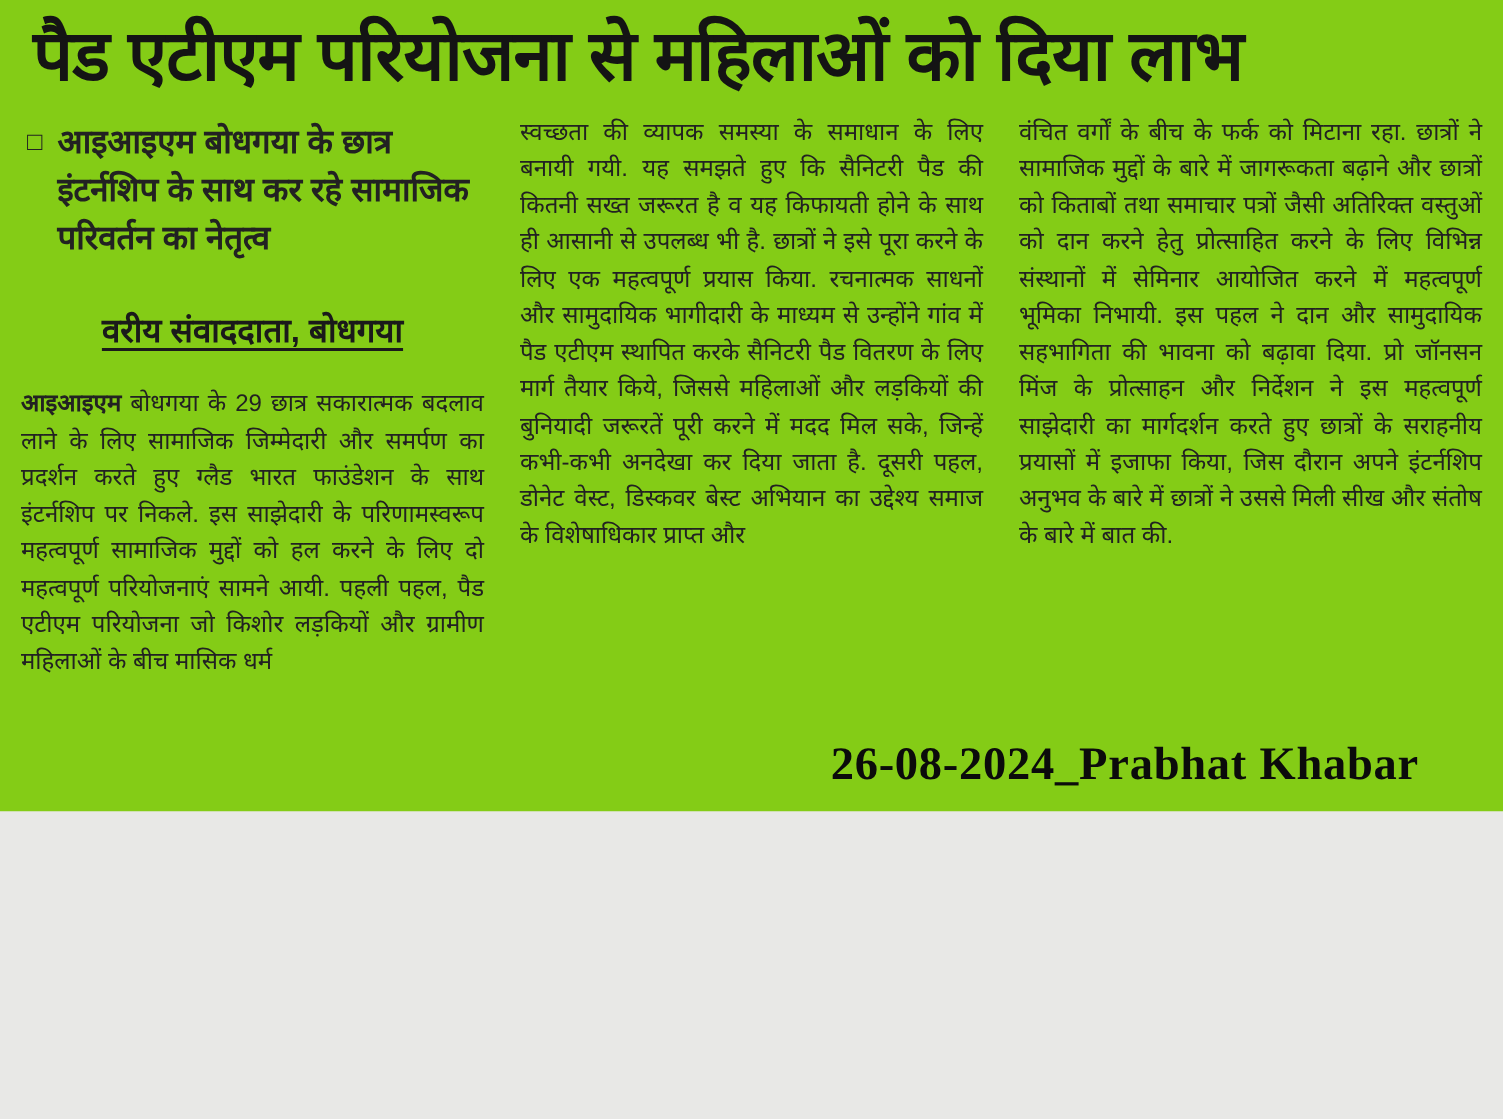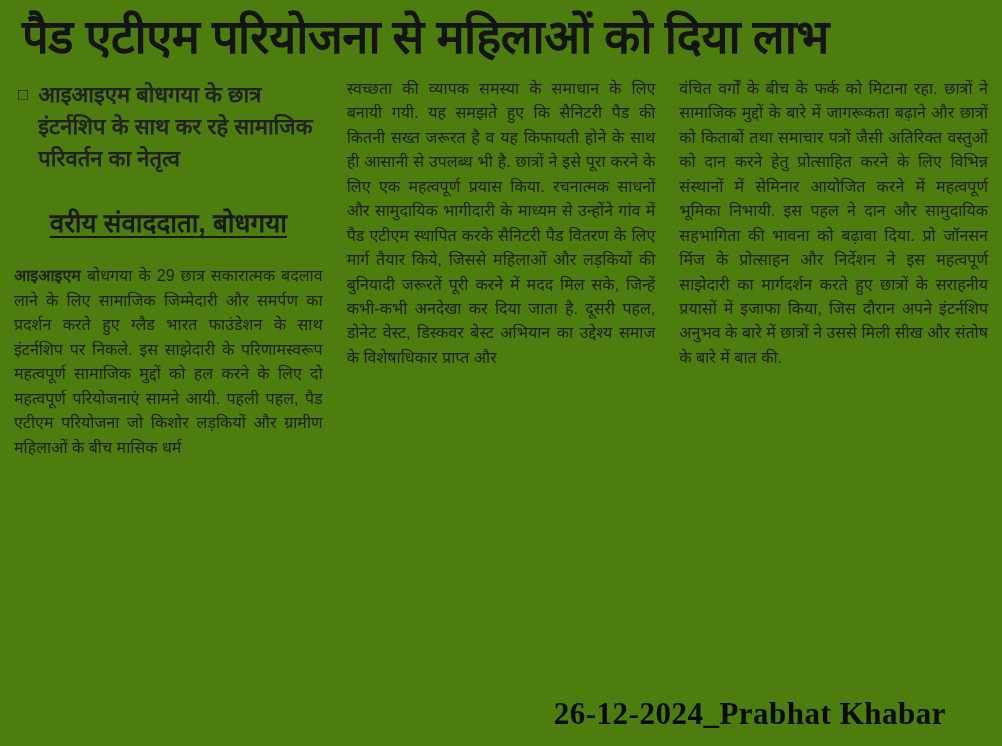--- a/index.html
+++ b/index.html
@@ -4,23 +4,23 @@
 <style>
   html, body {
     margin: 0;
     padding: 0;
     background: #e8e8e6;
     font-family: "Liberation Sans", "DejaVu Sans", sans-serif;
   }
   .page {
     position: relative;
     width: 1002px;
-    height: 746px;
+    height: 541px;
     margin: 0 auto;
-    background: #4d7c0f;
+    background: #84cc16;
     color: #1b1b1b;
     overflow: hidden;
     box-sizing: border-box;
   }
   .headline {
     margin: 8px 16px 4px 22px;
     font-size: 47px;
     font-weight: 800;
     line-height: 1.25;
     letter-spacing: -0.5px;
@@ -47,21 +47,21 @@
   }
   .bullet {
     font-size: 17px;
     line-height: 1.9;
     font-weight: 400;
     flex: 0 0 auto;
   }
   .byline {
     text-align: center;
     font-weight: 700;
-    font-size: 26px;
+    font-size: 22px;
     text-decoration: underline;
     text-underline-offset: 4px;
     margin: 30px 0 24px 0;
     color: #1a1a1a;
   }
   .body-text {
     margin: 0;
     font-size: 16px;
     line-height: 1.53;
     text-align: justify;
@@ -105,15 +105,15 @@
     <div class="col col2">
       <p class="body-text">स्वच्छता की व्यापक समस्या के समाधान के लिए बनायी गयी. यह समझते हुए कि सैनिटरी पैड की कितनी सख्त जरूरत है व यह किफायती होने के साथ ही आसानी से उपलब्ध भी है. छात्रों ने इसे पूरा करने के लिए एक महत्वपूर्ण प्रयास किया. रचनात्मक साधनों और सामुदायिक भागीदारी के माध्यम से उन्होंने गांव में पैड एटीएम स्थापित करके सैनिटरी पैड वितरण के लिए मार्ग तैयार किये, जिससे महिलाओं और लड़कियों की बुनियादी जरूरतें पूरी करने में मदद मिल सके, जिन्हें कभी-कभी अनदेखा कर दिया जाता है. दूसरी पहल, डोनेट वेस्ट, डिस्कवर बेस्ट अभियान का उद्देश्य समाज के विशेषाधिकार प्राप्त और</p>
     </div>
 
     <div class="col col3">
       <p class="body-text">वंचित वर्गों के बीच के फर्क को मिटाना रहा. छात्रों ने सामाजिक मुद्दों के बारे में जागरूकता बढ़ाने और छात्रों को किताबों तथा समाचार पत्रों जैसी अतिरिक्त वस्तुओं को दान करने हेतु प्रोत्साहित करने के लिए विभिन्न संस्थानों में सेमिनार आयोजित करने में महत्वपूर्ण भूमिका निभायी. इस पहल ने दान और सामुदायिक सहभागिता की भावना को बढ़ावा दिया. प्रो जॉनसन मिंज के प्रोत्साहन और निर्देशन ने इस महत्वपूर्ण साझेदारी का मार्गदर्शन करते हुए छात्रों के सराहनीय प्रयासों में इजाफा किया, जिस दौरान अपने इंटर्नशिप अनुभव के बारे में छात्रों ने उससे मिली सीख और संतोष के बारे में बात की.</p>
     </div>
 
   </div>
 
-  <div class="footer">26-12-2024_Prabhat Khabar</div>
+  <div class="footer">26-08-2024_Prabhat Khabar</div>
 
 </div>
 
 </body></html>

